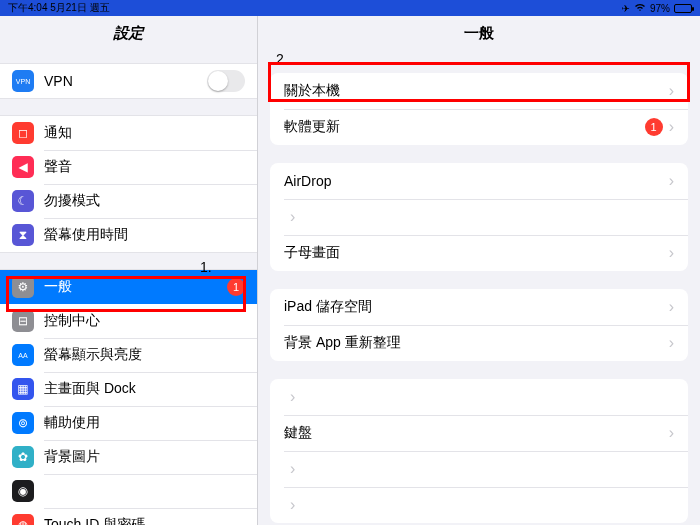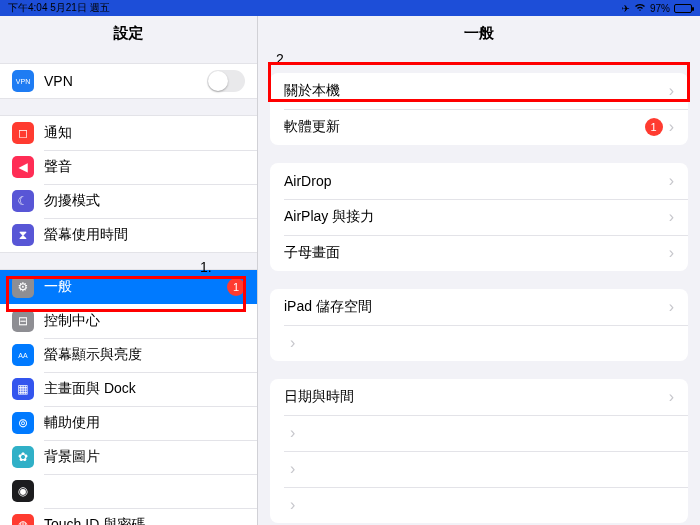--- a/index.html
+++ b/index.html
@@ -47,20 +47,21 @@
     background: #f2f2f7;
     border-right: 1px solid #d1d1d6;
     overflow: hidden;
     position: relative;
   }
   .sidebar-title {
     text-align: center;
     font-weight: 600;
     font-size: 15px;
     padding: 8px 0 10px;
+    font-style: italic;
   }
   .group {
     background: #fff;
     border-top: 1px solid #e3e3e8;
     border-bottom: 1px solid #e3e3e8;
     margin-bottom: 16px;
   }
   .sidebar .group:first-of-type { margin-top: 10px; }
   .row {
     display: flex;
@@ -247,43 +248,43 @@
             <span class="badge">1</span>
             <span class="chevron">›</span>
           </div>
         </div>
         <div class="group">
           <div class="row">
             <span class="row-label">AirDrop</span>
             <span class="chevron">›</span>
           </div>
           <div class="row">
-            <span class="row-label">AirPlay 與接力</span>
             <span class="chevron">›</span>
           </div>
           <div class="row">
             <span class="row-label">子母畫面</span>
             <span class="chevron">›</span>
           </div>
         </div>
         <div class="group">
           <div class="row">
             <span class="row-label">iPad 儲存空間</span>
             <span class="chevron">›</span>
           </div>
           <div class="row">
-            <span class="chevron">›</span>
-          </div>
-        </div>
-        <div class="group">
-          <div class="row">
-            <span class="row-label">日期與時間</span>
-            <span class="chevron">›</span>
-          </div>
-          <div class="row">
+            <span class="row-label">背景 App 重新整理</span>
+            <span class="chevron">›</span>
+          </div>
+        </div>
+        <div class="group">
+          <div class="row">
+            <span class="chevron">›</span>
+          </div>
+          <div class="row">
+            <span class="row-label">鍵盤</span>
             <span class="chevron">›</span>
           </div>
           <div class="row">
             <span class="chevron">›</span>
           </div>
           <div class="row">
             <span class="chevron">›</span>
           </div>
         </div>
       </div>

